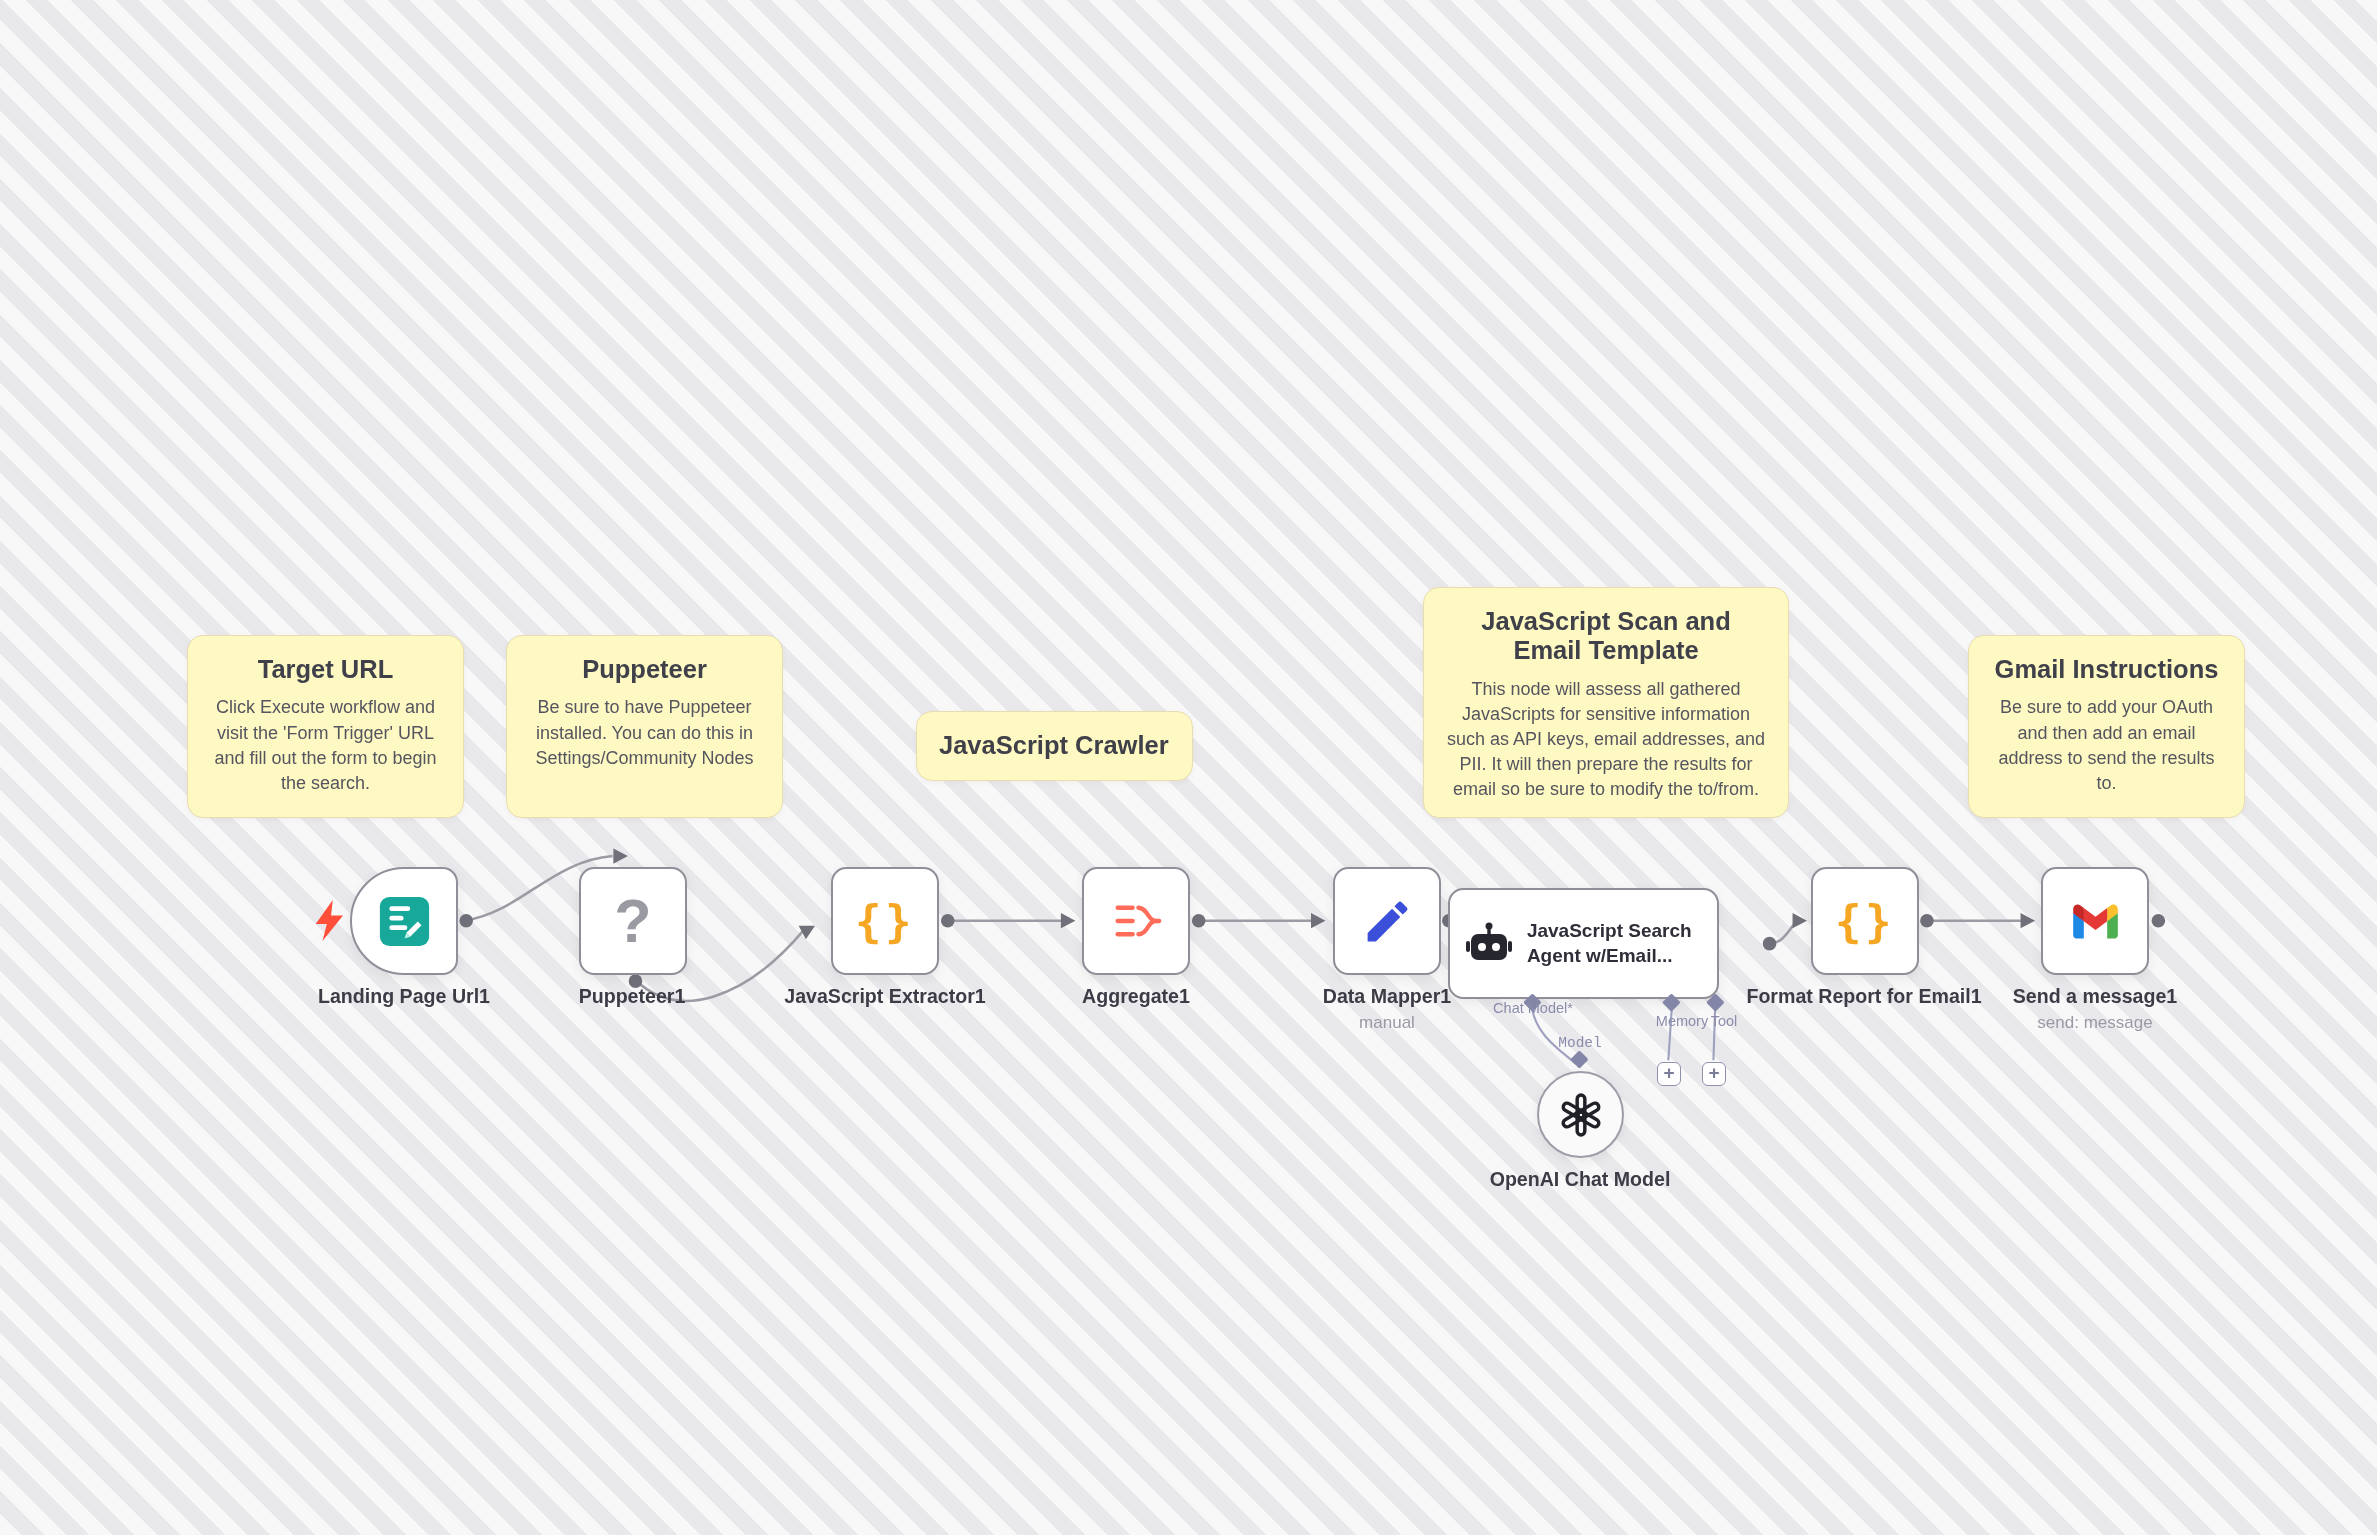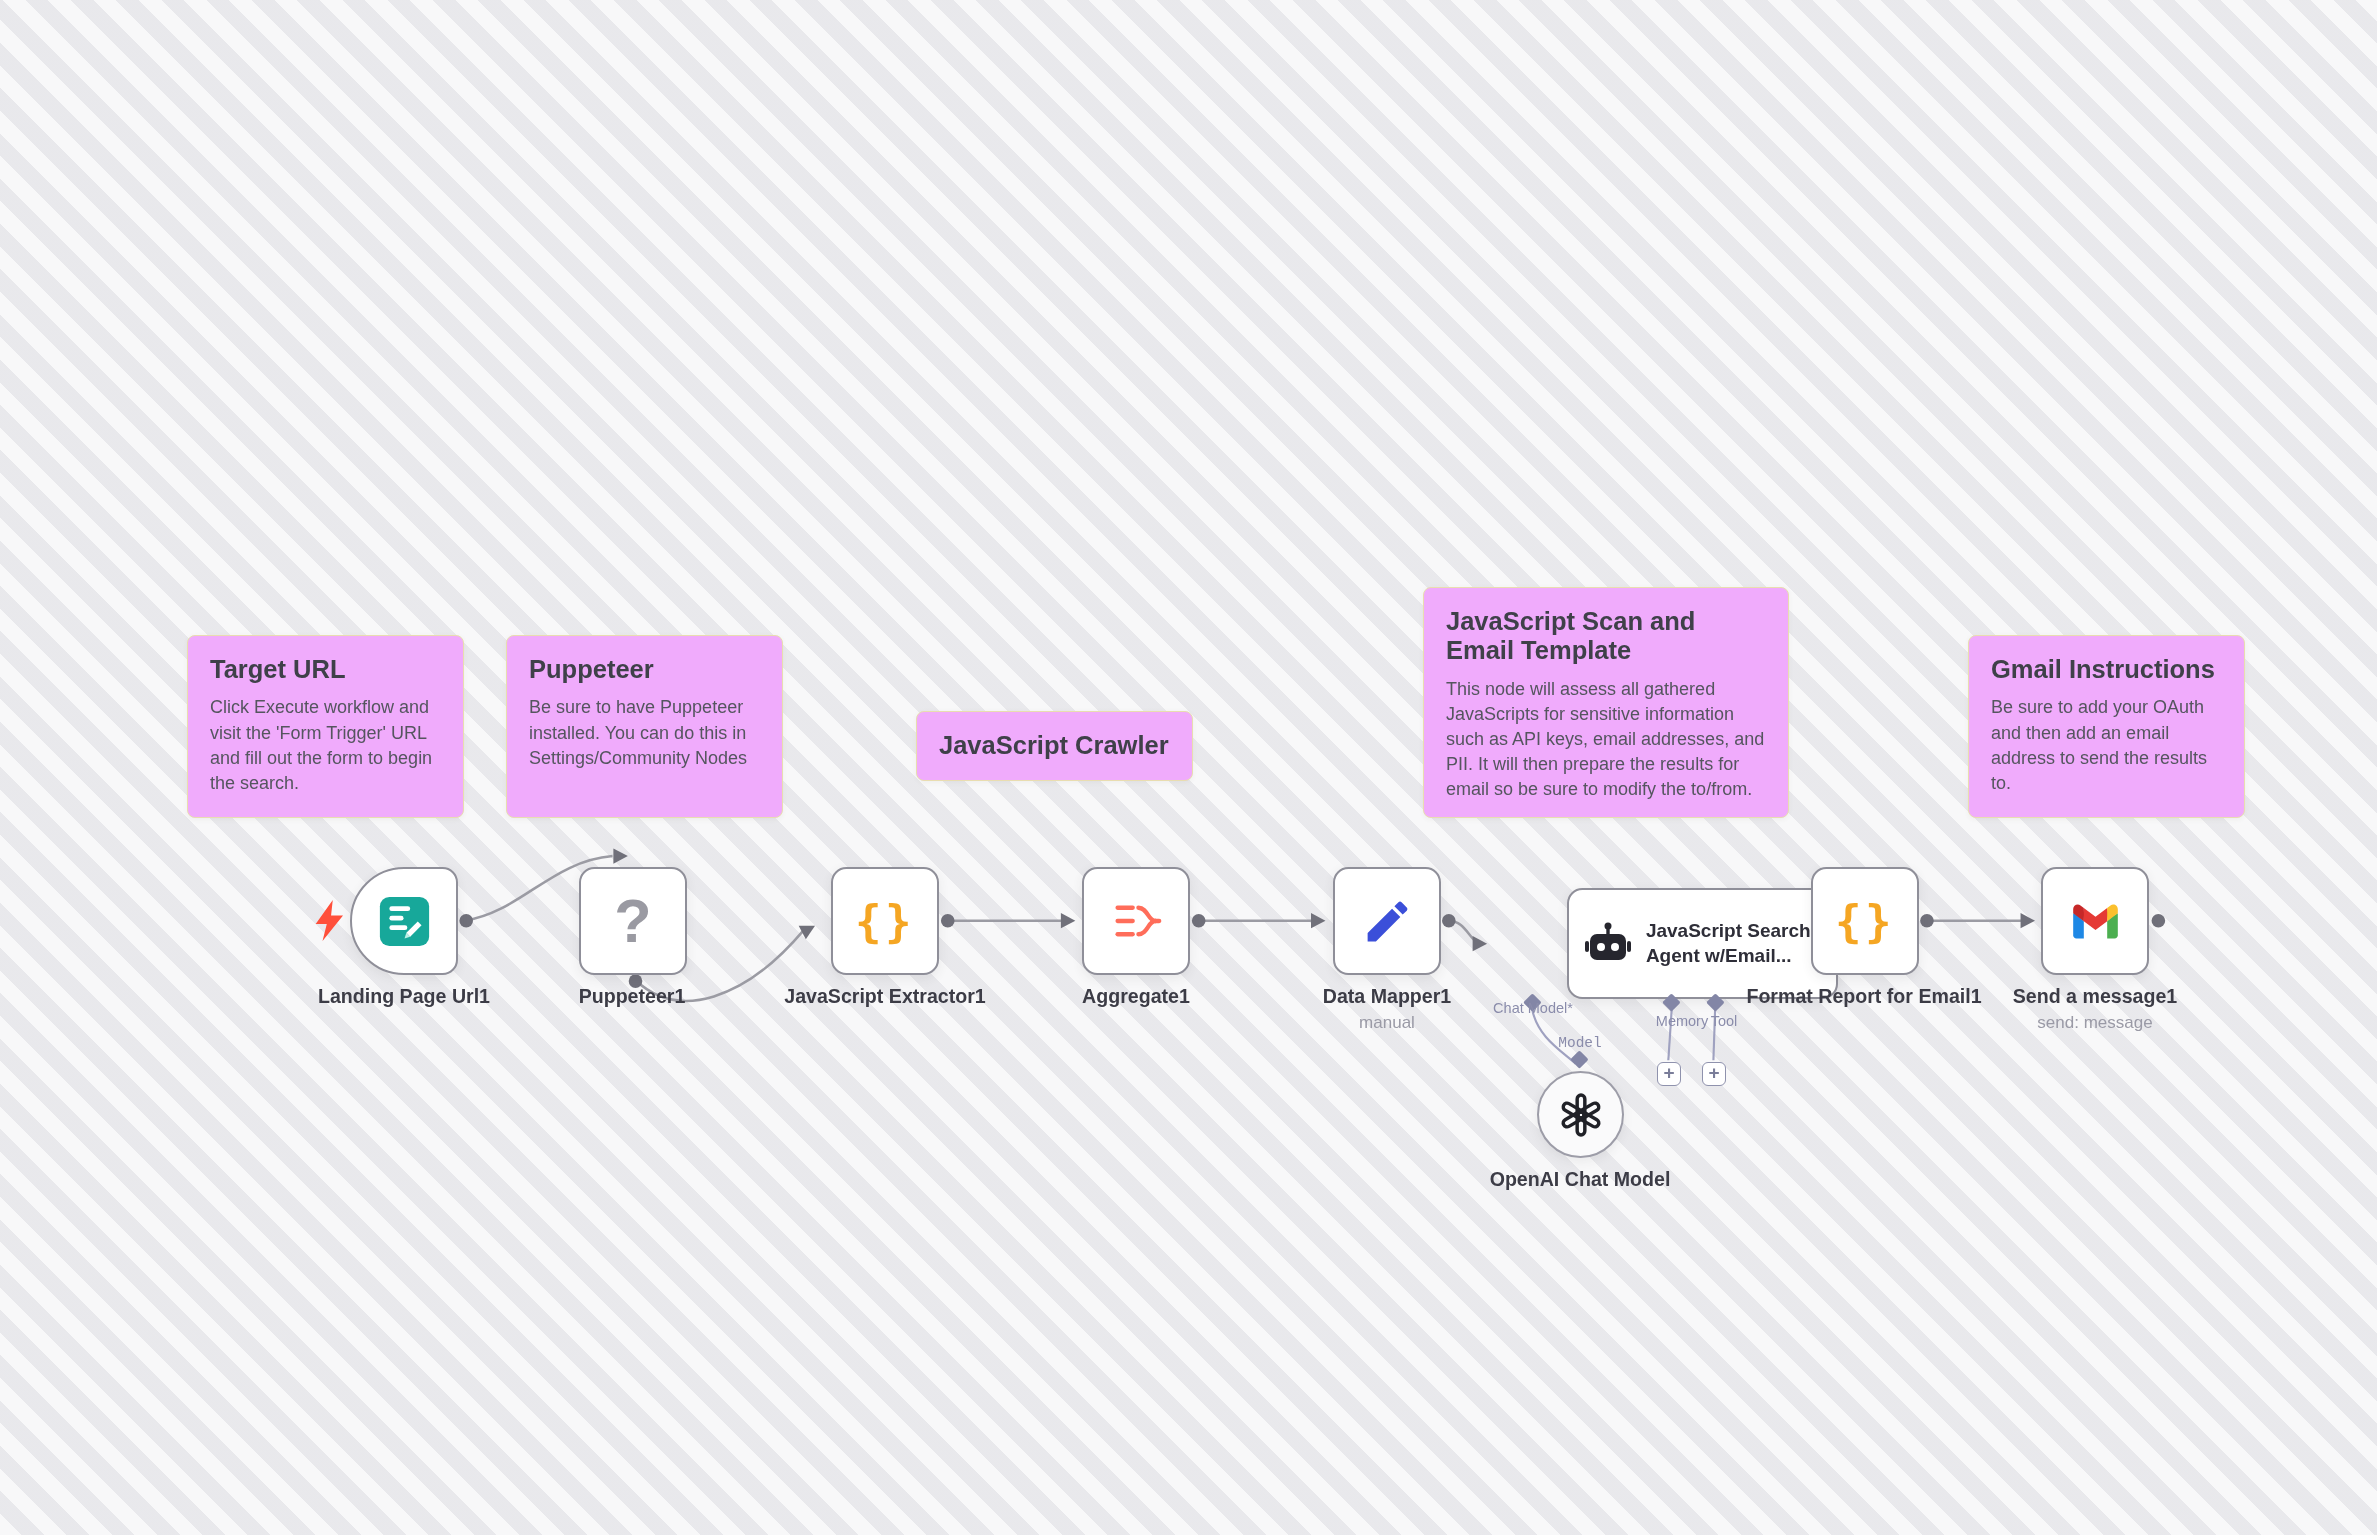--- a/index.html
+++ b/index.html
@@ -5,22 +5,22 @@
   html,body{margin:0;padding:0;}
   body{
     width:2377px;height:1536px;position:relative;overflow:hidden;
     background-color:#eeeef0;
     background-image:repeating-linear-gradient(45deg,
       rgba(255,255,255,0.60) 0px, rgba(255,255,255,0.60) 16px,
       rgba(226,226,231,0.45) 16px, rgba(226,226,231,0.45) 32px);
     font-family:"Liberation Sans", sans-serif;
   }
   .sticky{
-    position:absolute;background:#f0abfc;border:0.9px solid #e9ddb0;border-radius:8px;
-    padding:19px 22px;box-sizing:border-box;box-shadow:0 1.7px 5.1px rgba(80,70,30,.05);
+    position:absolute;background:#fef9c3;border:0.9px solid #e9ddb0;border-radius:16px;
+    padding:19px 22px;box-sizing:border-box;box-shadow:0 1.7px 5.1px rgba(80,70,30,.05);text-align:center;
   }
   .sticky-title{font-size:25.5px;font-weight:700;color:#3f4049;margin-bottom:11px;line-height:1.15;}
   .sticky.title-only{display:flex;align-items:center;}
   .sticky.title-only .sticky-title{margin-bottom:0;}
   .sticky-body{font-size:18px;line-height:1.4;color:#55555f;}
   .node{
     position:absolute;width:108px;height:108px;background:#ffffff;
     border:2.6px solid #8f8f99;border-radius:15.3px;box-sizing:border-box;
     display:flex;align-items:center;justify-content:center;
     box-shadow:0 3.4px 10.2px rgba(60,60,70,.08);cursor:pointer;
@@ -143,21 +143,21 @@
 <div class="node-label" style="left:1136px;top:985px;text-align:center;">Aggregate1</div>
 
 <div class="node" style="left:1333px;top:867px;">
   <svg width="53" height="53" viewBox="0 0 24 24">
     <path fill="#3b4fd9" d="M3 17.25V21h3.75L17.81 9.94l-3.75-3.75L3 17.25zM20.71 7.04c.39-.39.39-1.02 0-1.41l-2.34-2.34c-.39-.39-1.02-.39-1.41 0l-1.83 1.83 3.75 3.75 1.96-1.83z"></path>
   </svg>
 </div>
 <div class="node-label" style="left:1387px;top:985px;">Data Mapper1</div>
 <div class="node-sub" style="left:1387px;top:1013px;">manual</div>
 
-<div class="node agent" style="left:1567px;top:888px;">
+<div class="node agent" style="left:1448px;top:888px;">
   <svg width="48" height="44" viewBox="0 0 48 44">
     <g fill="#26262e">
       <circle cx="24" cy="4" r="3.5"></circle>
       <rect x="22.3" y="6" width="3.4" height="7"></rect>
       <rect x="6" y="12" width="36" height="26" rx="7"></rect>
       <rect x="1" y="19" width="4" height="11" rx="2"></rect>
       <rect x="43" y="19" width="4" height="11" rx="2"></rect>
     </g>
     <circle cx="17" cy="25" r="4" fill="#ffffff"></circle>
     <circle cx="31" cy="25" r="4" fill="#ffffff"></circle>

